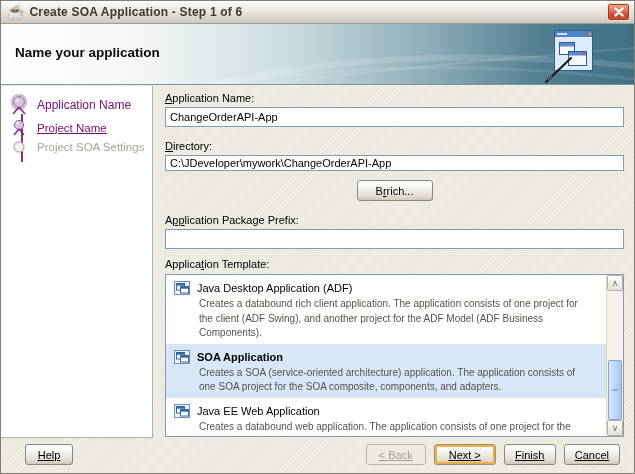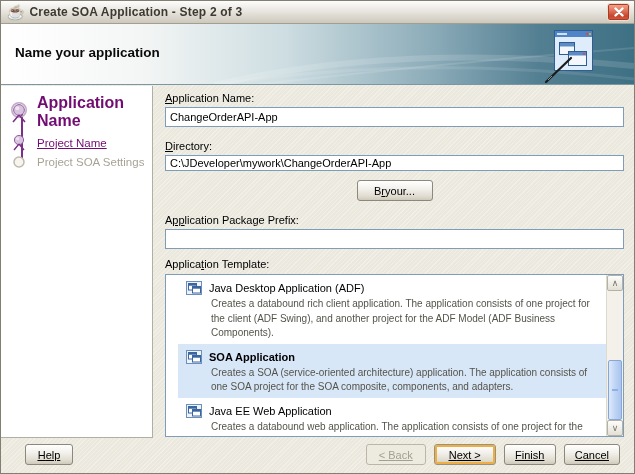--- a/index.html
+++ b/index.html
@@ -40,21 +40,21 @@
   
   .content { position:absolute; top:85px; left:0; width:100%; height:352px; display:flex; }
   .sidebar {
     width:152px; background:#fff; position:relative;
     border-right:1px solid #b2afa2; border-bottom:1px solid #b2afa2;
     padding-top:8px;
   }
   .rail-line { position:absolute; left:20px; top:28px; width:2px; height:48px; background:#7c2f87; }
   .step-row { position:relative; display:flex; align-items:center; margin-bottom:4px; }
   .step-ico { width:36px; display:flex; justify-content:center; flex:0 0 36px; }
-  .step-current { color:#730c72; font-weight:bold; font-size:16px; }
+  .step-current { color:#730c72; font-weight:normal; font-size:12px; }
   .step-link { color:#730c72; text-decoration:underline; font-size:11.5px; cursor:pointer; }
   .step-disabled { color:#a7a496; font-size:11.5px; }
   .form { flex:1; display:flex; flex-direction:column; padding:3px 10px 1px 12px; }
   .field-label { margin:3px 0 3px 0; }
   .mn { text-decoration:underline; }
   .tf {
     height:20px; width:100%; border:1px solid #7f9db9; background:#fff;
     font:11px "Liberation Sans",sans-serif; padding:1px 4px; border-radius:0; outline:none;
   }
   .dir-row { display:flex; align-items:center; gap:9px;flex-direction:column; }
@@ -63,21 +63,21 @@
   .xp-btn {
     height:21px; min-width:50px; padding:0 10px; border:1px solid #8c887b; border-radius:3px;
     background:linear-gradient(180deg,#ffffff 0%,#f3f1ec 40%,#e0dcd0 80%,#cfc9ba 100%);
     font:11px "Liberation Sans",sans-serif; color:#000;
     display:inline-flex; align-items:center; justify-content:center; cursor:default;
   }
   .btn-disabled { color:#a3a08f; border-color:#bab6a9; background:#edebe0; }
   .btn-default { box-shadow:inset 0 0 0 2px #eeae43; border-color:#97927f; }
   
   .template-list { position:relative; flex:1; margin-top:1px; border:1px solid #7f9db9; background:#fff; overflow:hidden; }
-  .list-inner { position:absolute; left:0; top:0; right:17px; bottom:0; overflow:hidden;padding-left:12px; }
+  .list-inner { position:absolute; left:0; top:0; right:17px; bottom:0; overflow:hidden; }
   .titem { padding:6px 6px 3px 8px; }
   .titem-head { display:flex; align-items:center; gap:7px; font-size:11px; }
   .titem-desc { margin:2px 8px 0 25px; font-size:10px; line-height:14.5px; color:#54534a; max-width:412px; }
   .titem.selected { background:#d8e7f8; }
   .titem.selected .titem-head { font-weight:bold; }
   
   .vscroll { position:absolute; right:0; top:0; bottom:0; width:17px; background:#f3f1e9; border-left:1px solid #dcd9cd; }
   .scroll-btn {
     position:absolute; left:0; width:16px; height:16px; border:1px solid #b5b1a4; border-radius:2px;
     background:linear-gradient(180deg,#fdfdfb,#e3e0d5);
@@ -98,21 +98,21 @@
   .footer .xp-btn { margin-left:8px;text-decoration:underline; }
   .gap6 { margin-left:6px; } .gap11 { margin-left:11px; } .gap13 { margin-left:13px; }
 </style>
 </head>
 <body>
 
 <div class="dialog">
 
   <div class="titlebar">
     <span class="title-icon">☕</span>
-    <span class="title-text">Create SOA Application - Step 2 of 3</span>
+    <span class="title-text">Create SOA Application - Step 1 of 6</span>
     <div class="close-btn">
       <svg width="10" height="10" viewBox="0 0 10 10">
         <path d="M1.5 1.5 L8.5 8.5 M8.5 1.5 L1.5 8.5" stroke="#ffffff" stroke-width="2.4" stroke-linecap="round"></path>
       </svg>
     </div>
   </div>
 
   <div class="banner">
     <svg class="banner-swirls" width="420" height="61" viewBox="0 0 420 61">
       <path d="M0,61 Q180,18 420,42" stroke="rgba(255,255,255,.14)" stroke-width="6" fill="none"></path>
@@ -182,21 +182,21 @@
         <span></span><span class="mn">A</span><span>pplication Name:</span>
       </div>
       <input class="tf" type="text" value="ChangeOrderAPI-App" style="">
 
       <div class="field-label" style="margin-top:13px">
         <span></span><span class="mn">D</span><span>irectory:</span>
       </div>
       <div class="dir-row">
         <input class="tf" type="text" value="C:\JDeveloper\mywork\ChangeOrderAPI-App" style="">
         <button class="xp-btn" style="min-width:76px">
-          <span><span>B</span><span class="mn">r</span><span>your...</span></span>
+          <span><span>B</span><span class="mn">r</span><span>rich...</span></span>
         </button>
       </div>
 
       <div class="field-label" style="margin-top:13px">
         <span>A</span><span class="mn">pp</span><span>lication Package Prefix:</span>
       </div>
       <input class="tf" type="text" value="" style="">
 
       <div class="field-label" style="margin-top:9px">
         <span>Applica</span><span class="mn">t</span><span>ion Template:</span>

